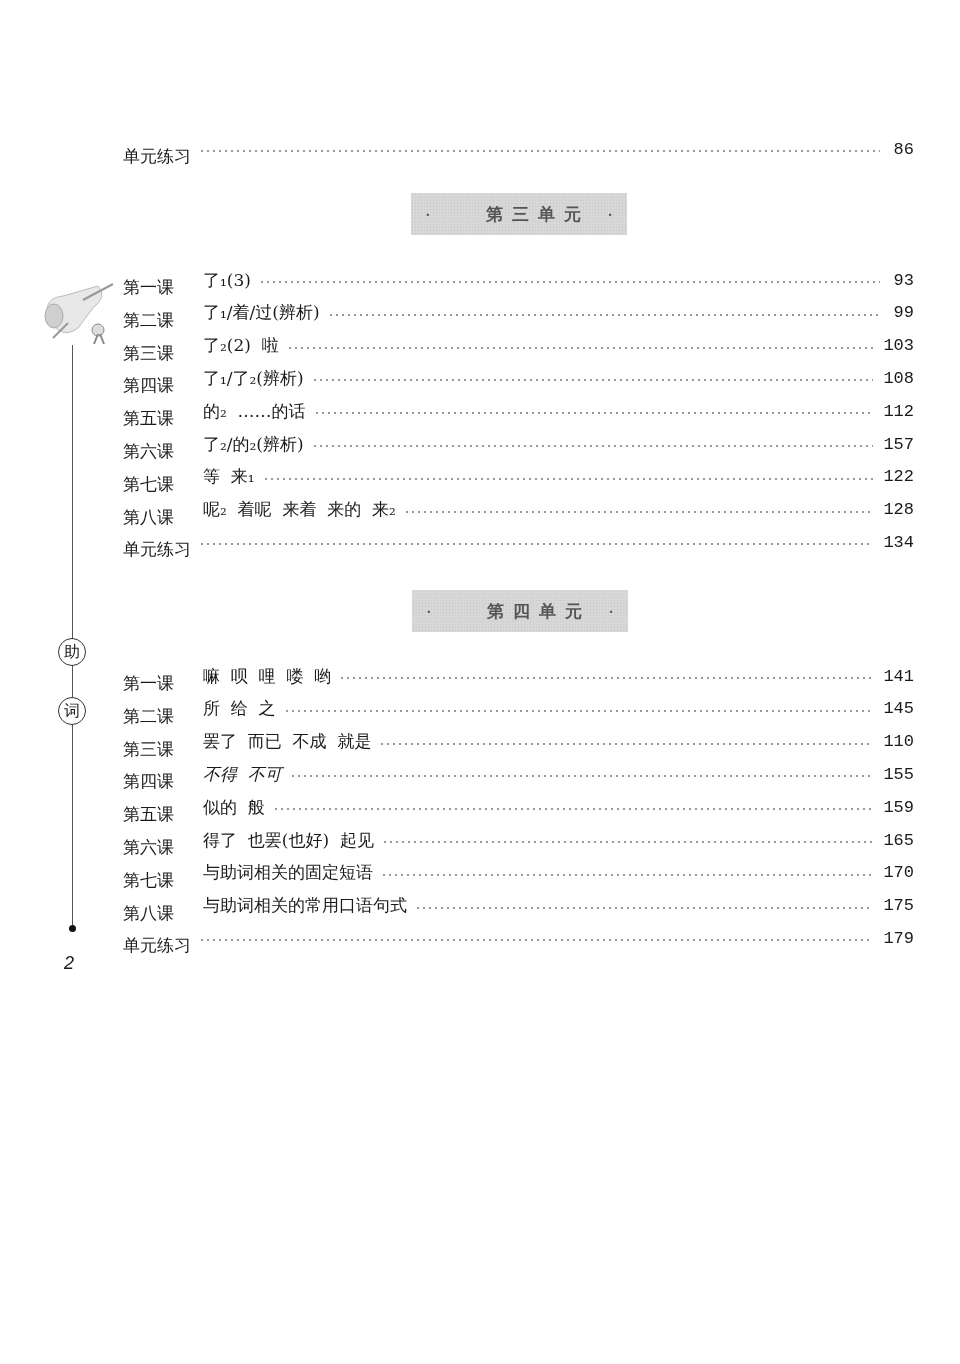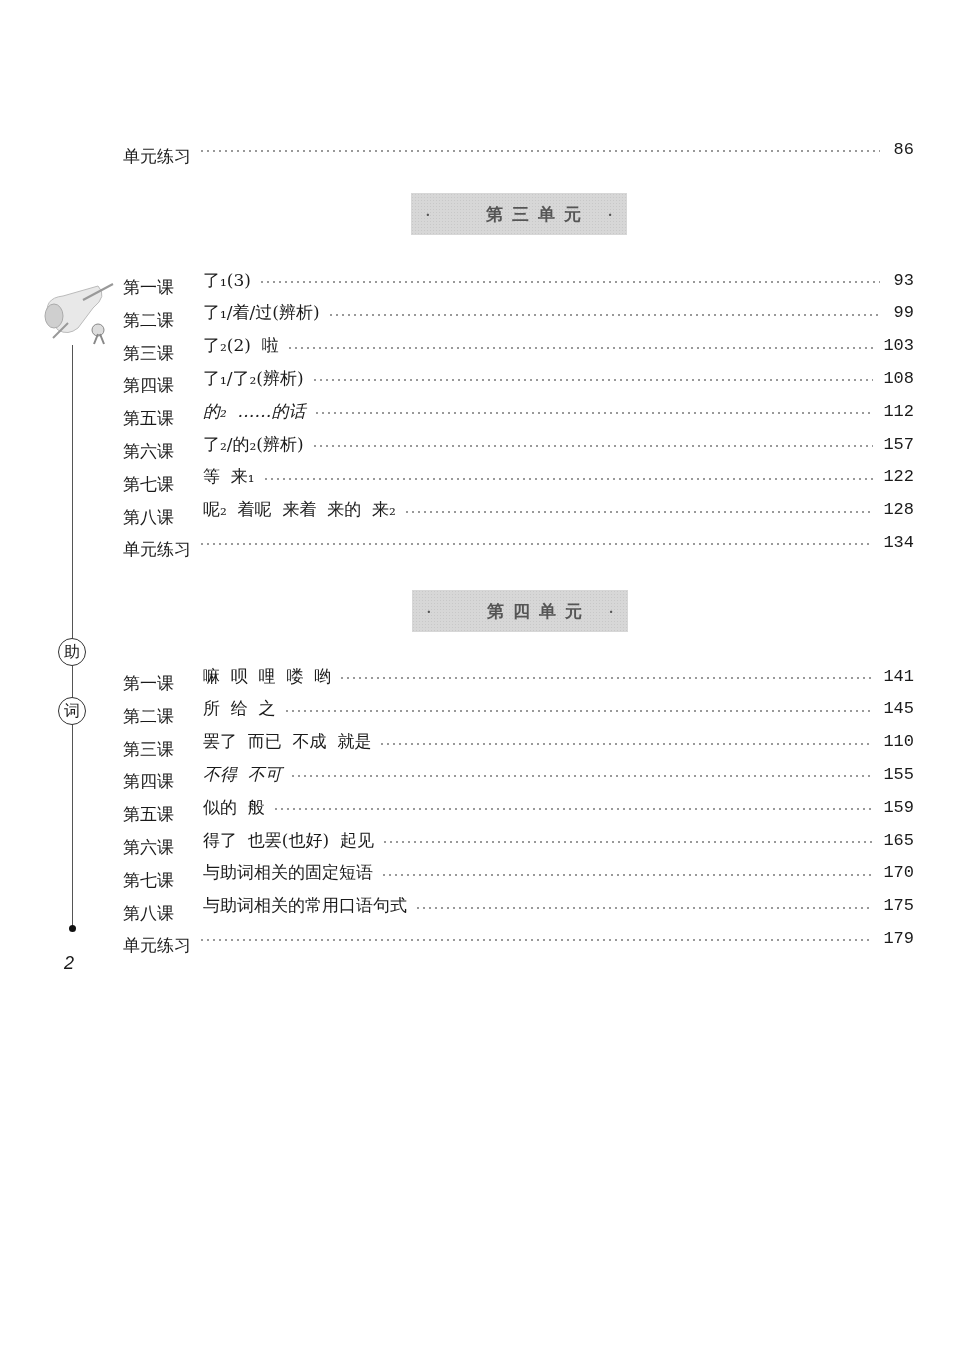--- a/index.html
+++ b/index.html
@@ -72,21 +72,21 @@
       <span class="page">103</span>
     </div>
     <div class="toc-row" style="top: 365.4px;">
       <span class="lesson">第四课</span>
       <span class="title" style="white-space: pre;">了₁/了₂(辨析)</span>
       <span class="dots"></span>
       <span class="page">108</span>
     </div>
     <div class="toc-row" style="top: 398.2px;">
       <span class="lesson">第五课</span>
-      <span class="title" style="white-space: pre; font-style: italic;">的₂  ……的话</span>
+      <span class="title" style="white-space: pre;">的₂  ……的话</span>
       <span class="dots"></span>
       <span class="page">112</span>
     </div>
     <div class="toc-row" style="top: 431px;">
       <span class="lesson">第六课</span>
       <span class="title" style="white-space: pre;">了₂/的₂(辨析)</span>
       <span class="dots"></span>
       <span class="page">157</span>
     </div>
     <div class="toc-row" style="top: 463.8px;">

